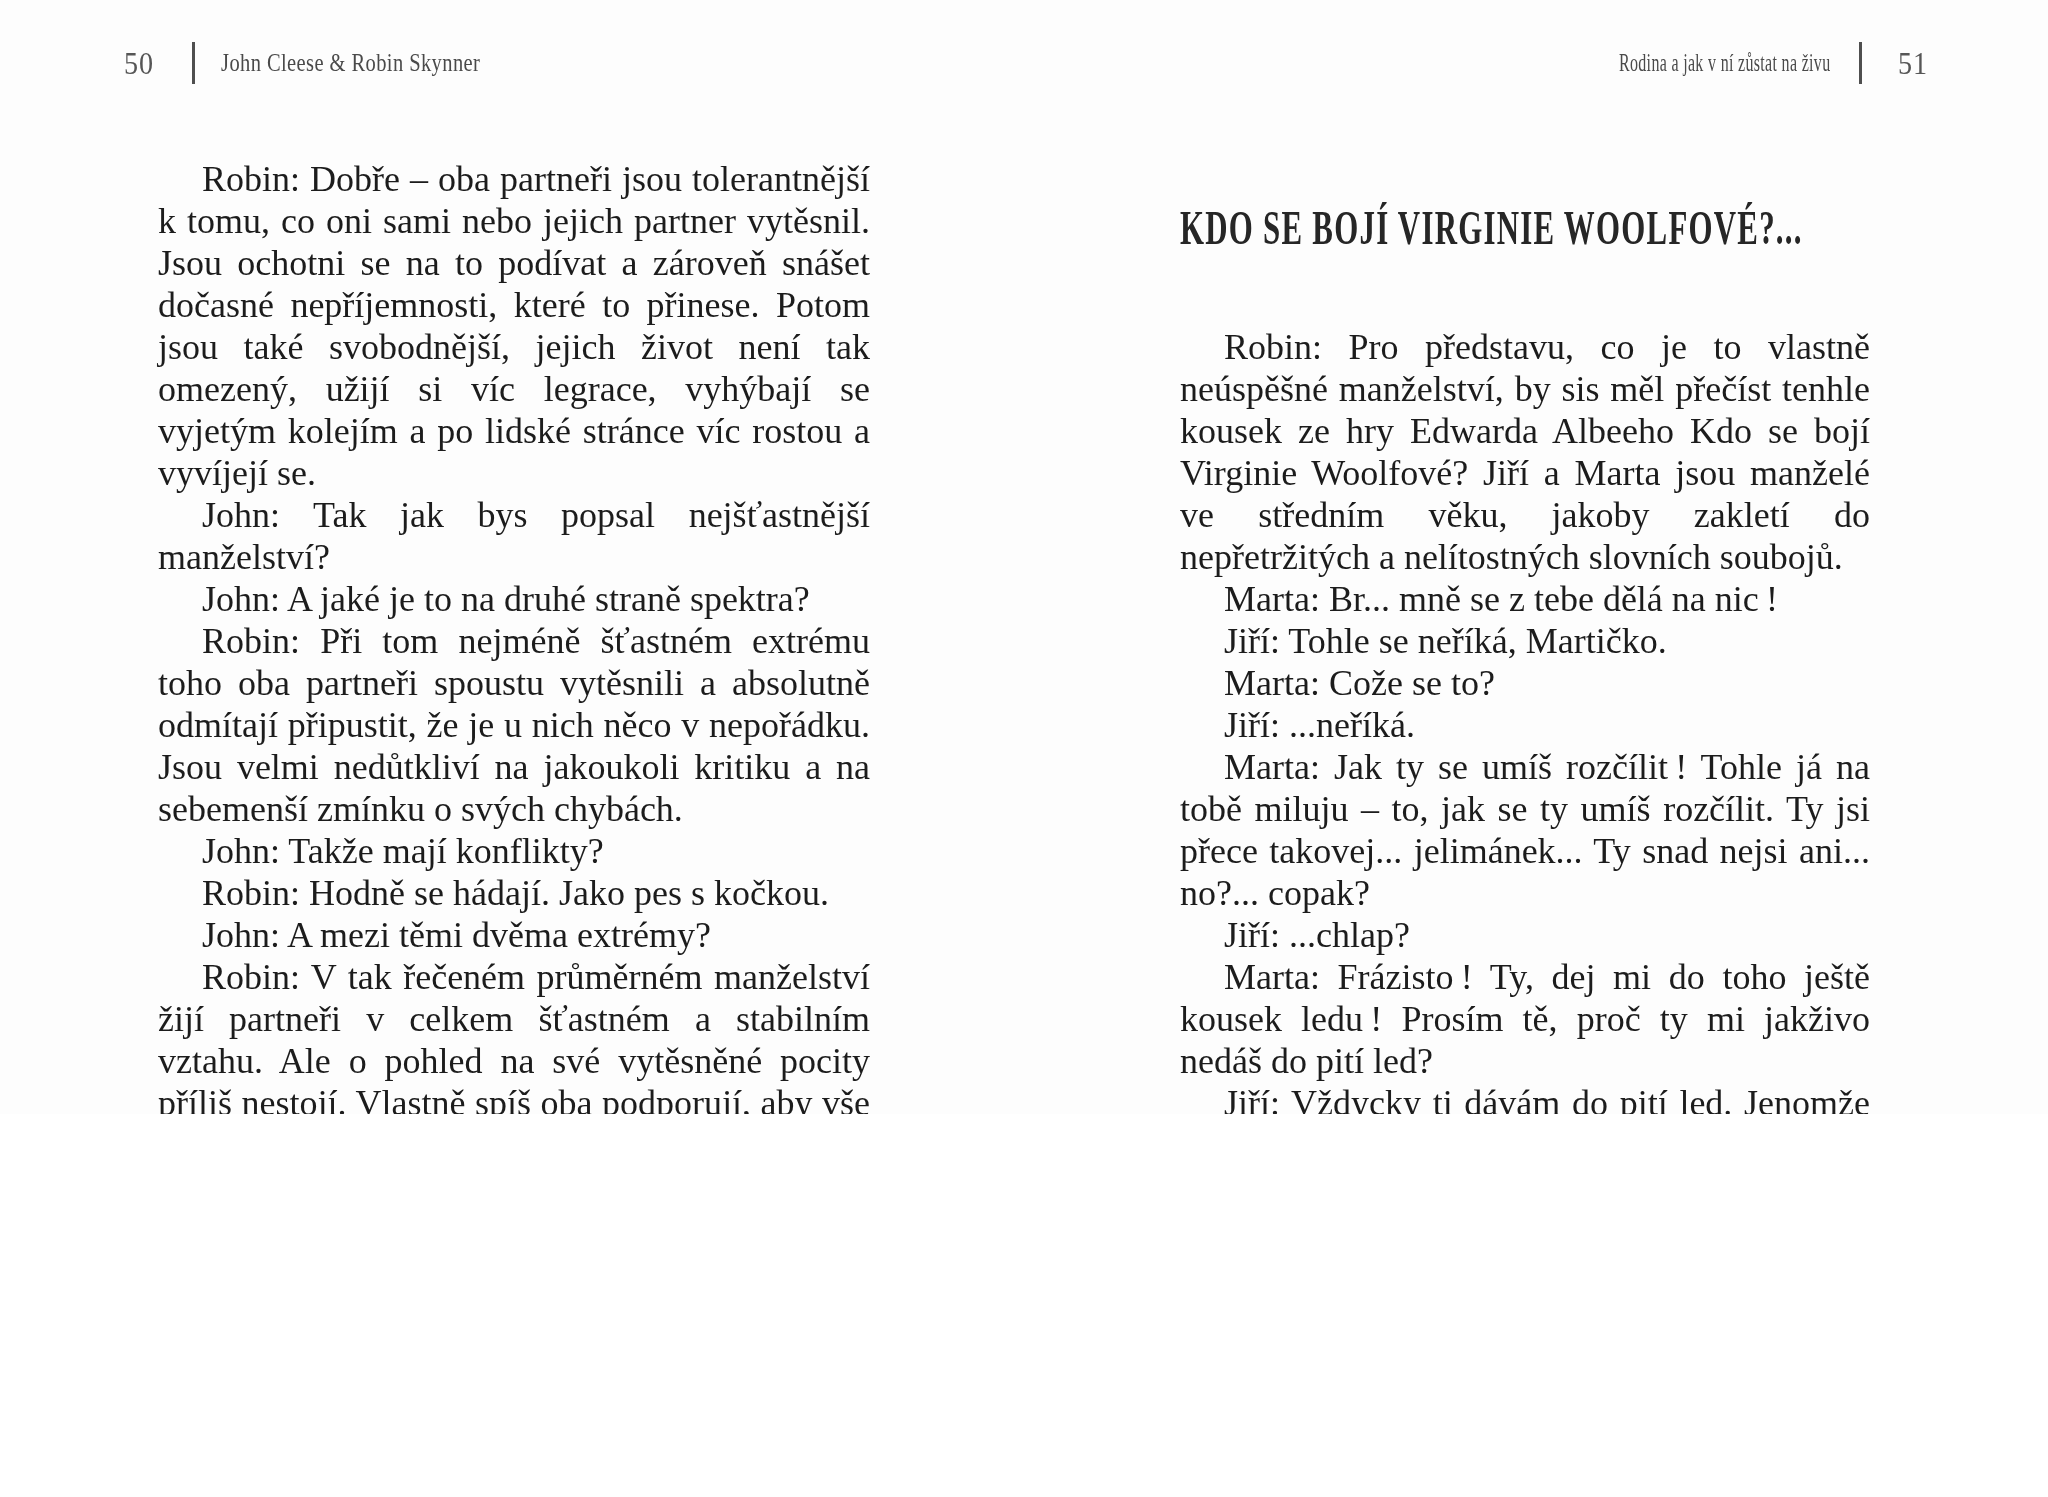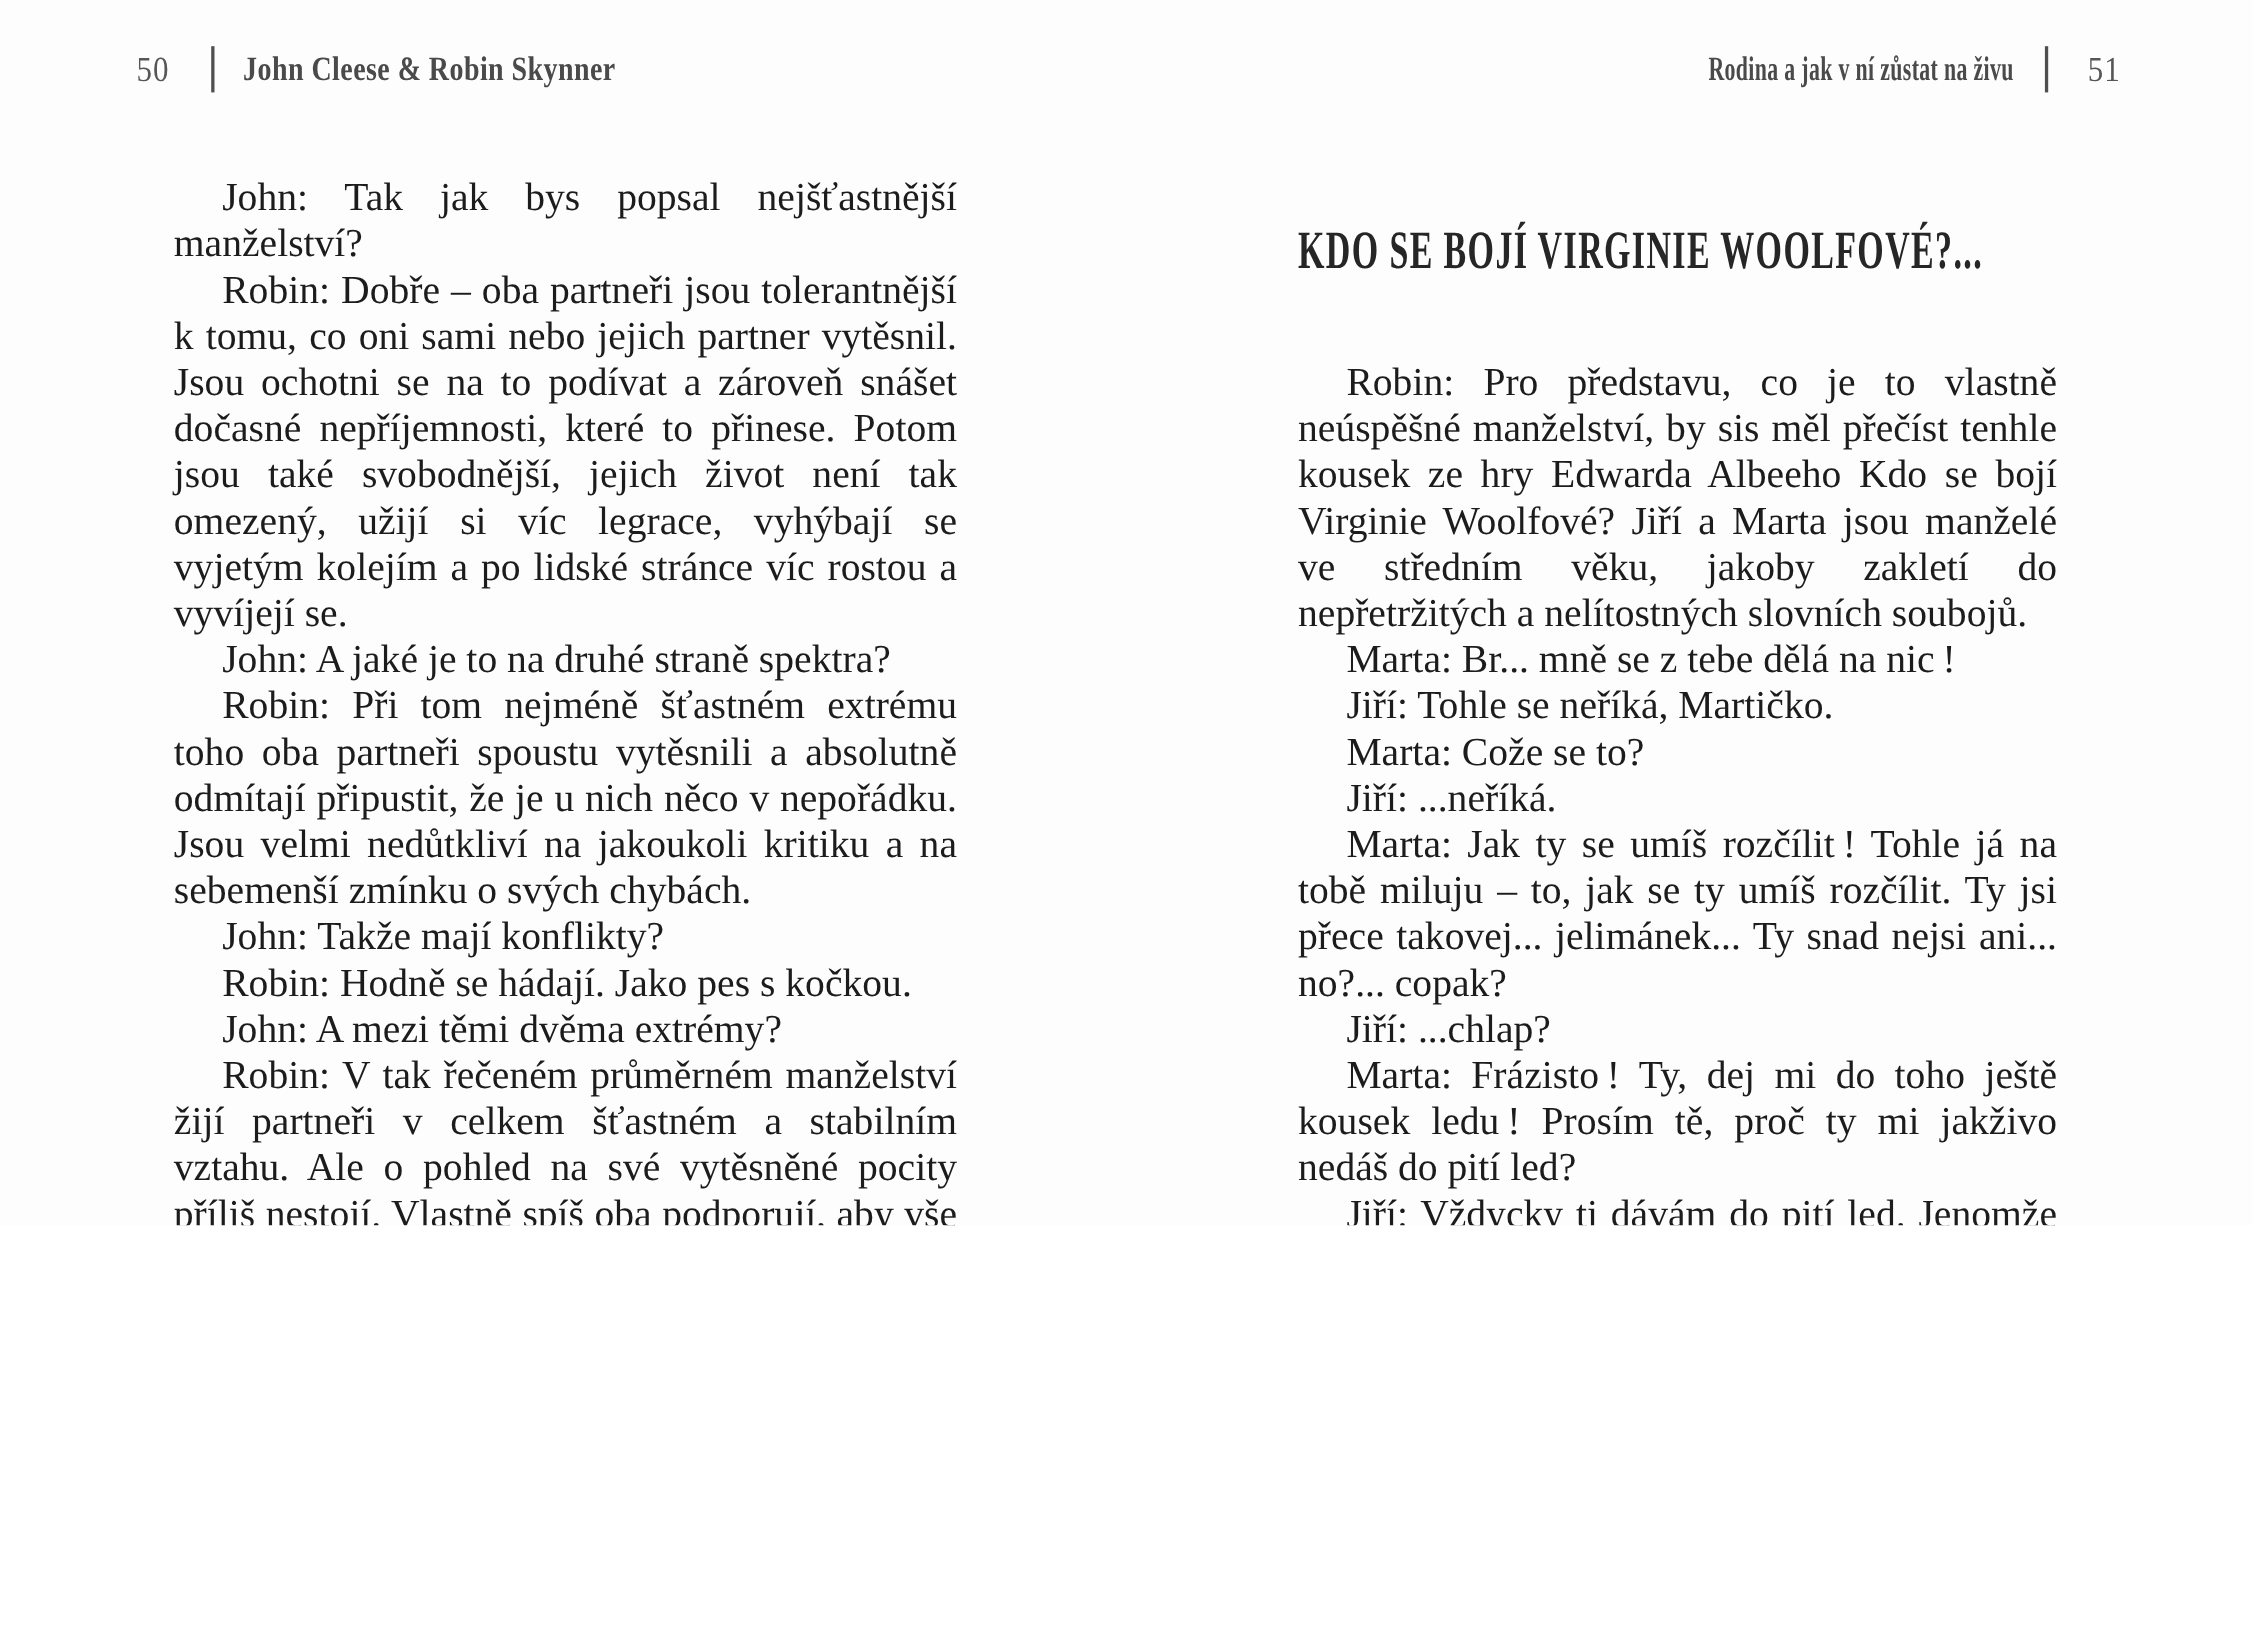--- a/index.html
+++ b/index.html
@@ -34,22 +34,22 @@
     letter-spacing: 1px;
   }
   .vbar {
     width: 3px;
     height: 42px;
     background: #4f4f4f;
   }
   #header-left .vbar { margin: 0 26px 0 36px; }
   #header-right .vbar { margin: 0 34px 0 28px; }
   .run-title {
-    font-weight: bold;
-    font-size: 31px;
+    font-weight: normal;
+    font-size: 25px;
     white-space: nowrap;
   }
   .run-title .cond {
     display: inline-block;
     letter-spacing: 0.5px;
   }
   #header-left .cond  { transform: scaleX(0.82); transform-origin: 0 50%; }
   #header-right .cond { transform: scaleX(0.64); transform-origin: 100% 50%; }
 
   
@@ -101,22 +101,22 @@
     <span class="run-title"><span class="cond">John Cleese &amp; Robin Skynner</span></span>
   </div>
 
   <div class="header" id="header-right">
     <span class="run-title"><span class="cond">Rodina a jak v ní zůstat na živu</span></span>
     <span class="vbar"></span>
     <span class="page-num">51</span>
   </div>
 
   <div class="body-col" id="left-body">
+      <p class="para">Robin: Dobře – oba partneři jsou tolerantnější k tomu, co oni sami nebo jejich partner vytěsnil. Jsou ochotni se na to podívat a zároveň snášet dočasné nepříjemnosti, které to přinese. Potom jsou také svobodnější, jejich život není tak omezený, užijí si víc legrace, vyhýbají se vyjetým kolejím a po lidské stránce víc rostou a vyvíjejí se.</p>
       <p class="para">John: Tak jak bys popsal nejšťastnější manželství?</p>
-      <p class="para">Robin: Dobře – oba partneři jsou tolerantnější k tomu, co oni sami nebo jejich partner vytěsnil. Jsou ochotni se na to podívat a zároveň snášet dočasné nepříjemnosti, které to přinese. Potom jsou také svobodnější, jejich život není tak omezený, užijí si víc legrace, vyhýbají se vyjetým kolejím a po lidské stránce víc rostou a vyvíjejí se.</p>
       <p class="para">John: A jaké je to na druhé straně spektra?</p>
       <p class="para">Robin: Při tom nejméně šťastném extrému toho oba partneři spoustu vytěsnili a absolutně odmítají připustit, že je u nich něco v nepořádku. Jsou velmi nedůtkliví na jakoukoli kritiku a na sebemenší zmínku o svých chybách.</p>
       <p class="para">John: Takže mají konflikty?</p>
       <p class="para">Robin: Hodně se hádají. Jako pes s kočkou.</p>
       <p class="para">John: A mezi těmi dvěma extrémy?</p>
       <p class="para">Robin: V tak řečeném průměrném manželství žijí partneři v celkem šťastném a stabilním vztahu. Ale o pohled na své vytěsněné pocity příliš nestojí. Vlastně spíš oba podporují, aby vše zůstalo, tak jak je. Jejich manželství je tedy celkem bezpečné, ale za cenu toho, že se partneři dostanou do poněkud vyjetých kolejí. Jejich možnosti jsou dosti omezené. Dalo by se o nich říci, že se vzájemně příliš brání kritice, která by je z těch vyjetých kolejí mohla vysvobodit.</p>
       <p class="para">John: Rád bych věděl podrobněji, jak některé takové vztahy fungují.</p>
     </div>
 
   <div class="body-col" id="right-body">

